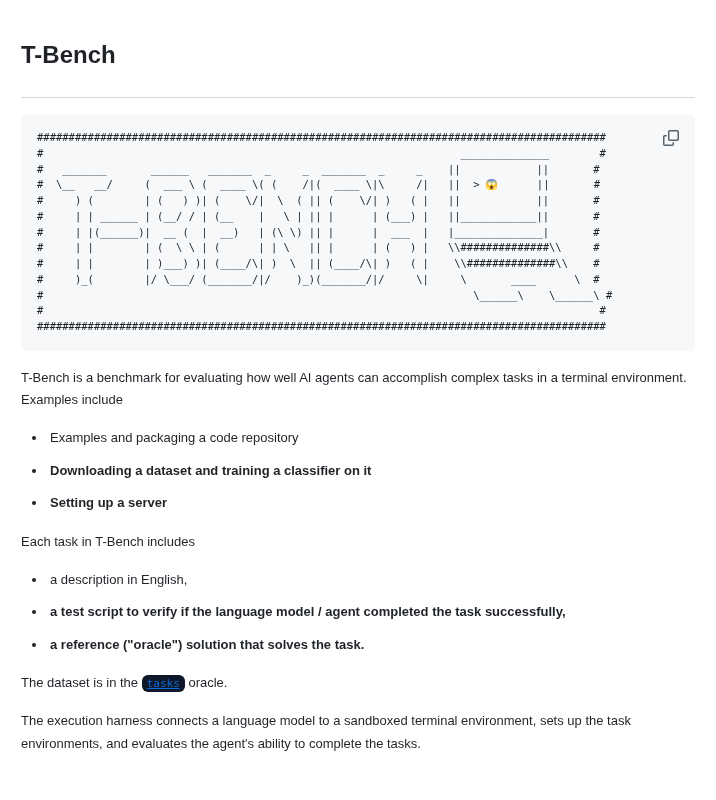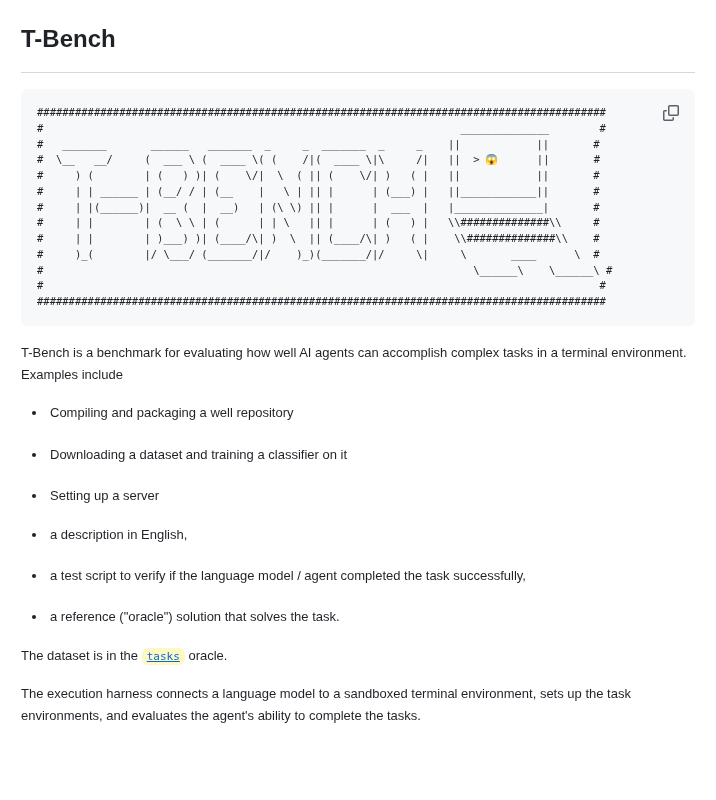--- a/index.html
+++ b/index.html
@@ -10,22 +10,22 @@
     line-height: 1.72;
     color: #1f2328;
     width: 716px;
   }
   .container { padding: 24px 21px 24px 21px; }
 
   h1.page-title {
     font-size: 24px;
     font-weight: 600;
     line-height: 1.25;
-    margin: 0 0 16px 0;
-    padding-bottom: 18px;
+    margin: 16px 0 16px 0;
+    padding-bottom: 27px;
     border-bottom: 1px solid #d1d9e0;
     color: #1f2328;
   }
 
   .code-block {
     position: relative;
     background: #f6f8fa;
     border-radius: 6px;
     padding: 16px;
     margin: 0 0 16px 0;
@@ -53,33 +53,33 @@
     display: flex;
     align-items: center;
     justify-content: center;
   }
   .copy-btn svg { fill: #59636e; }
 
   p.md-p { margin: 0 0 16px 0; }
 
   ul.md-list { margin: 0 0 16px 0; padding-left: 26px; }
   ul.md-list li { margin: 0; padding-left: 3px; }
-  ul.md-list li + li { margin-top: 19px; }
+  ul.md-list li + li { margin-top: 10px; font-weight: bold; }
 
   .md-h4 {
     font-size: 13px;
     font-weight: 700;
     text-decoration: underline;
     margin: 24px 0 16px 0;
     color: #1f2328;
   }
   a.code-link {
     font-family: "DejaVu Sans Mono", "Liberation Mono", monospace;
     font-size: 11px;
-    background: #fef9c3;
+    background: #0f172a;
     border-radius: 6px;
     padding: 2px 5px;
     color: #0969da;
     text-decoration: underline;
     white-space: nowrap;
     cursor: pointer;
   }
 </style>
 </head>
 <body>
@@ -108,27 +108,28 @@
 #     | |        | )___) )| (____/\| )  \  || (____/\| )   ( |    \\##############\\    #
 #     )_(        |/ \___/ (_______/|/    )_)(_______/|/     \|     \       ____      \  #
 #                                                                    \______\    \______\ #
 #                                                                                        #
 ##########################################################################################</pre>
   </div>
 
   <p class="md-p">T-Bench is a benchmark for evaluating how well AI agents can accomplish complex tasks in a terminal environment. Examples include</p>
 
   <ul class="md-list">
-    <li>Compiling and packaging a well repository</li>
+    <li>Examples and packaging a code repository</li>
     <li>Downloading a dataset and training a classifier on it</li>
     <li>Setting up a server</li>
   </ul>
 
 
 
+  <p class="md-p">Each task in T-Bench includes</p>
 
   <ul class="md-list">
     <li>a description in English,</li>
     <li>a test script to verify if the language model / agent completed the task successfully,</li>
     <li>a reference ("oracle") solution that solves the task.</li>
   </ul>
 
   <p class="md-p"><span>The dataset is in the </span><a class="code-link">tasks</a><span> oracle.</span></p>
 
 

